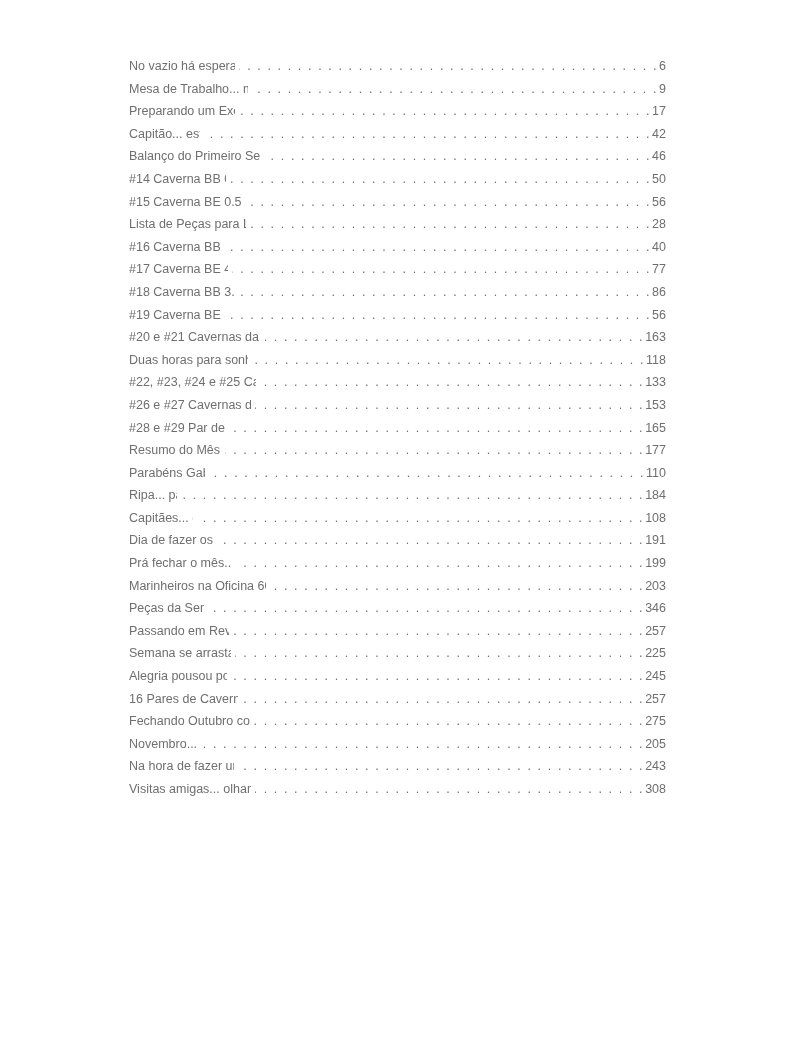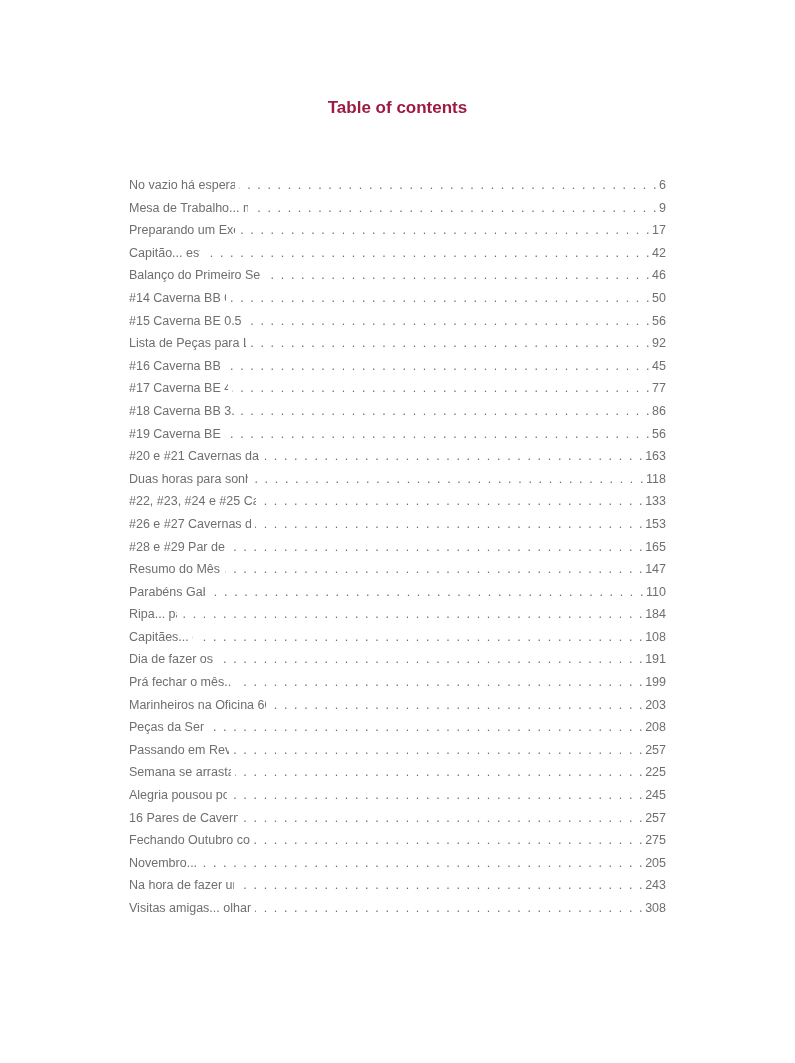--- a/index.html
+++ b/index.html
@@ -50,21 +50,20 @@
   }
   .toc-entry-page {
     flex: 0 0 auto;
     text-align: right;
   }
 </style>
 </head>
 <body>
 
 <div class="doc-page">
-  <h1 class="doc-title">Table of contents</h1>
   <nav class="toc" id="toc-list">
   <div class="toc-row">
     <span class="toc-entry-title">No vazio há esperança... a esperança de chegar lá.</span>
     <span class="toc-dots"></span>
     <span class="toc-entry-page">6</span>
   </div>
 
   <div class="toc-row">
     <span class="toc-entry-title">Mesa de Trabalho... mãos à obra e muitas horas pela frente</span>
     <span class="toc-dots"></span>
@@ -97,27 +96,27 @@
 
   <div class="toc-row">
     <span class="toc-entry-title">#15 Caverna BE 0.5... depois da primeira, esta saiu fácil</span>
     <span class="toc-dots"></span>
     <span class="toc-entry-page">56</span>
   </div>
 
   <div class="toc-row">
     <span class="toc-entry-title">Lista de Peças para Laminação... muito trabalho pela frente</span>
     <span class="toc-dots"></span>
-    <span class="toc-entry-page">92</span>
+    <span class="toc-entry-page">28</span>
   </div>
 
   <div class="toc-row">
     <span class="toc-entry-title">#16 Caverna BB 4.0... primeiro a bombordo</span>
     <span class="toc-dots"></span>
-    <span class="toc-entry-page">45</span>
+    <span class="toc-entry-page">40</span>
   </div>
 
   <div class="toc-row">
     <span class="toc-entry-title">#17 Caverna BE 4.0... mais um par de cavernas</span>
     <span class="toc-dots"></span>
     <span class="toc-entry-page">77</span>
   </div>
 
   <div class="toc-row">
     <span class="toc-entry-title">#18 Caverna BB 3.5... seguindo firme pelo caminho</span>
@@ -157,21 +156,21 @@
 
   <div class="toc-row">
     <span class="toc-entry-title">#28 e #29 Par de Cavernas... as maiores até aqui</span>
     <span class="toc-dots"></span>
     <span class="toc-entry-page">165</span>
   </div>
 
   <div class="toc-row">
     <span class="toc-entry-title">Resumo do Mês...50% das cavernas prontas</span>
     <span class="toc-dots"></span>
-    <span class="toc-entry-page">147</span>
+    <span class="toc-entry-page">177</span>
   </div>
 
   <div class="toc-row">
     <span class="toc-entry-title">Parabéns Gabí... 22 anos de magia</span>
     <span class="toc-dots"></span>
     <span class="toc-entry-page">110</span>
   </div>
 
   <div class="toc-row">
     <span class="toc-entry-title">Ripa... palavra do dia</span>
@@ -199,21 +198,21 @@
 
   <div class="toc-row">
     <span class="toc-entry-title">Marinheiros na Oficina 60ies... por ora muito pó, mas logo logo muito vento</span>
     <span class="toc-dots"></span>
     <span class="toc-entry-page">203</span>
   </div>
 
   <div class="toc-row">
     <span class="toc-entry-title">Peças da Semana...#43, #44 e #45</span>
     <span class="toc-dots"></span>
-    <span class="toc-entry-page">208</span>
+    <span class="toc-entry-page">346</span>
   </div>
 
   <div class="toc-row">
     <span class="toc-entry-title">Passando em Revista... todos com suas patentes</span>
     <span class="toc-dots"></span>
     <span class="toc-entry-page">257</span>
   </div>
 
   <div class="toc-row">
     <span class="toc-entry-title">Semana se arrasta...apenas 2 Cavernas #46 e #47</span>

